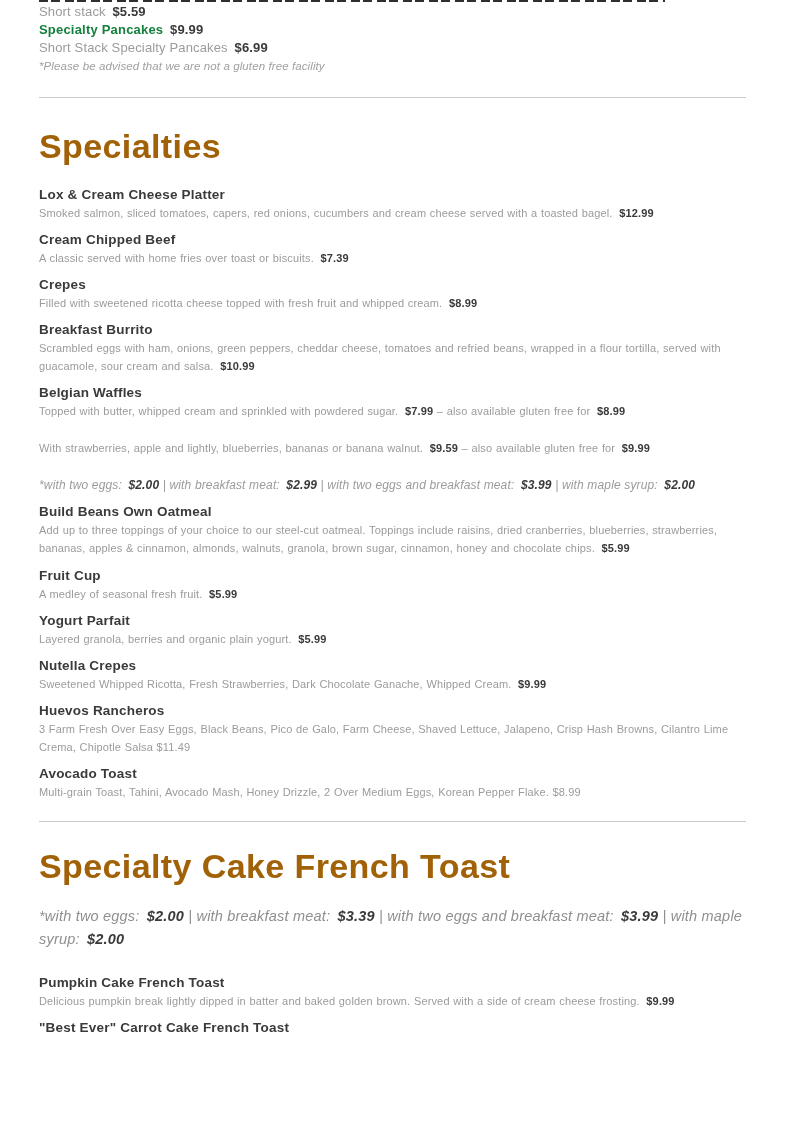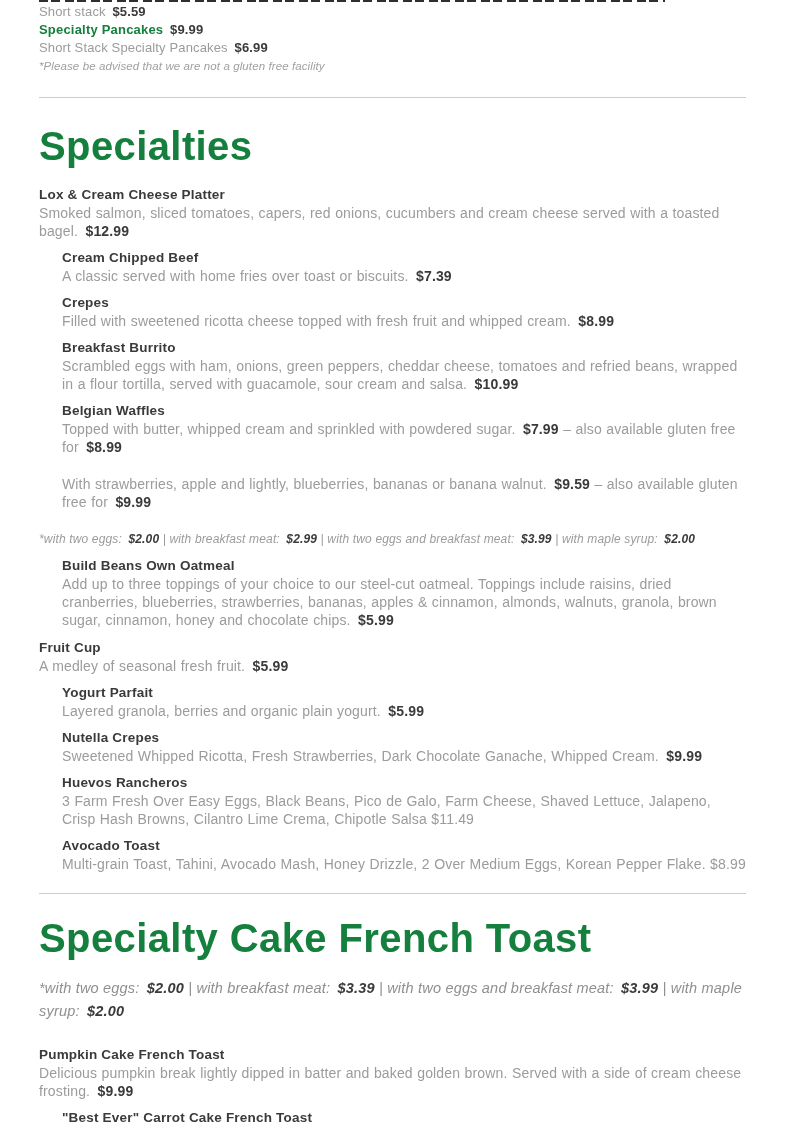--- a/index.html
+++ b/index.html
@@ -24,37 +24,37 @@
   .disclaimer{
     margin-top:2px;font-size:11.5px;line-height:14px;font-style:italic;
     color:#a0a0a0;letter-spacing:.1px;
   }
 
   hr.rule{border:none;border-top:1px solid #cbcbcb;margin:0;height:0;}
   hr.rule-1{margin-top:24px;}
   hr.rule-2{margin-top:20px;}
 
   h1.section-title{
-    font-size:40px;line-height:36px;font-weight:700;color:#15803d;
+    font-size:34px;line-height:36px;font-weight:700;color:#a16207;
     letter-spacing:.4px;
   }
   .title-1{margin-top:30px;}
   .title-2{margin-top:26px;}
 
   .item{margin:0;}
   .item-name{
     font-size:13.5px;line-height:18px;font-weight:700;color:#3a3a3a;
     letter-spacing:.2px;
   }
   .desc{
-    font-size:14px;line-height:18px;color:#9b9b9b;letter-spacing:.15px;
+    font-size:11px;line-height:18px;color:#9b9b9b;letter-spacing:.15px;
     word-spacing:.4px;
   }
   .mt-first{margin-top:22px;}
-  .mt-item{margin-top:9px;margin-left:23px;}
+  .mt-item{margin-top:9px;}
   .mt-item-10{margin-top:10px;}
   .desc-gap{margin-top:19px;}
 
   .note-sm{
     margin-top:19px;font-size:12px;line-height:18px;font-style:italic;
     color:#9b9b9b;letter-spacing:.15px;
   }
   .note-lg{
     margin-top:21px;font-size:14.5px;line-height:23px;font-style:italic;
     color:#8f8f8f;letter-spacing:.2px;

